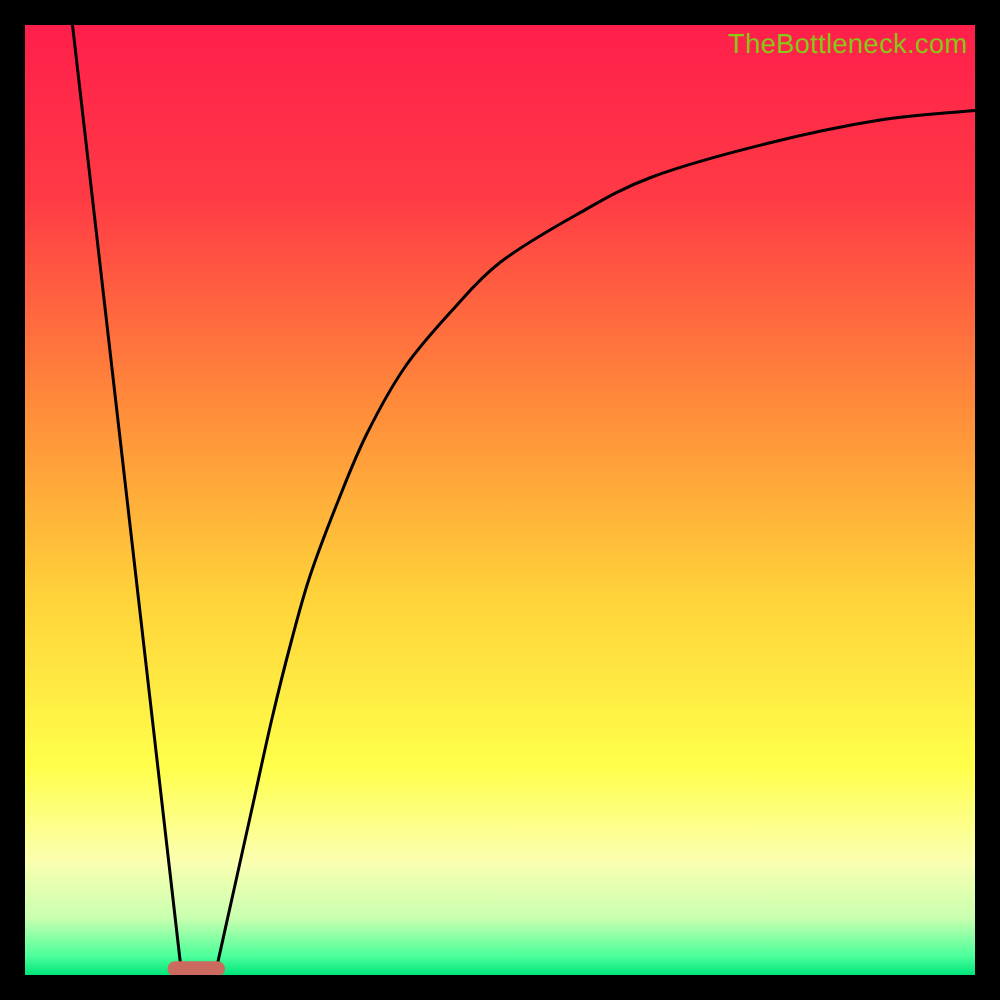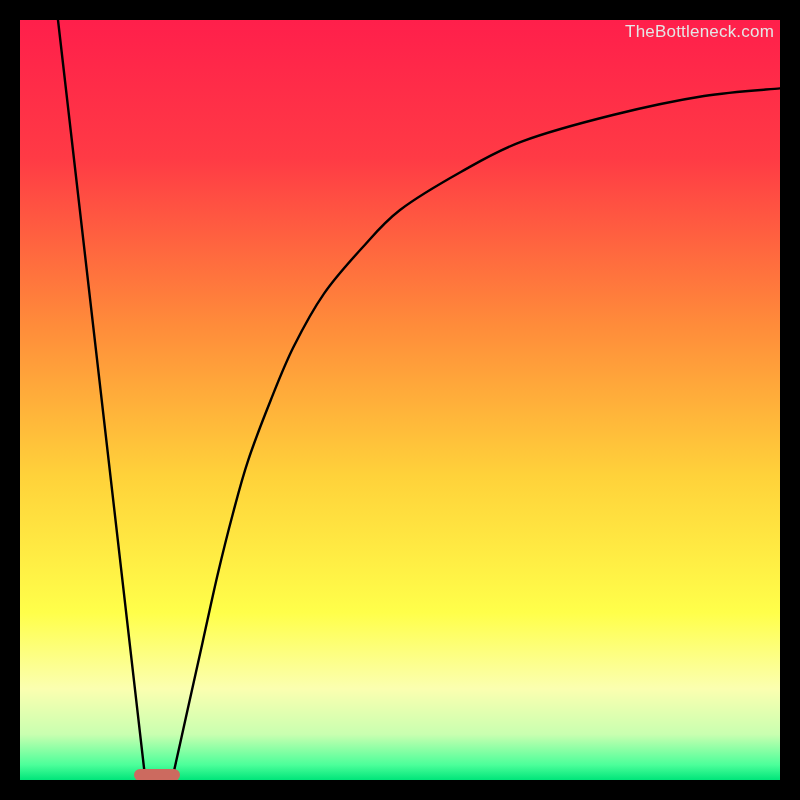--- a/index.html
+++ b/index.html
@@ -31,22 +31,22 @@
     position: absolute;
     left: 0;
     top: 0;
     width: 100%;
     height: 100%;
   }
   .watermark {
     position: absolute;
     top: 2px;
     right: 6px;
-    color: #e5e5e5;
-    font-size: 17px;
+    color: #84cc16;
+    font-size: 22px;
     font-weight: 500;
     letter-spacing: 0.2px;
   }
   .curves {
     position: absolute;
     left: 0;
     top: 0;
     width: 100%;
     height: 100%;
   }

